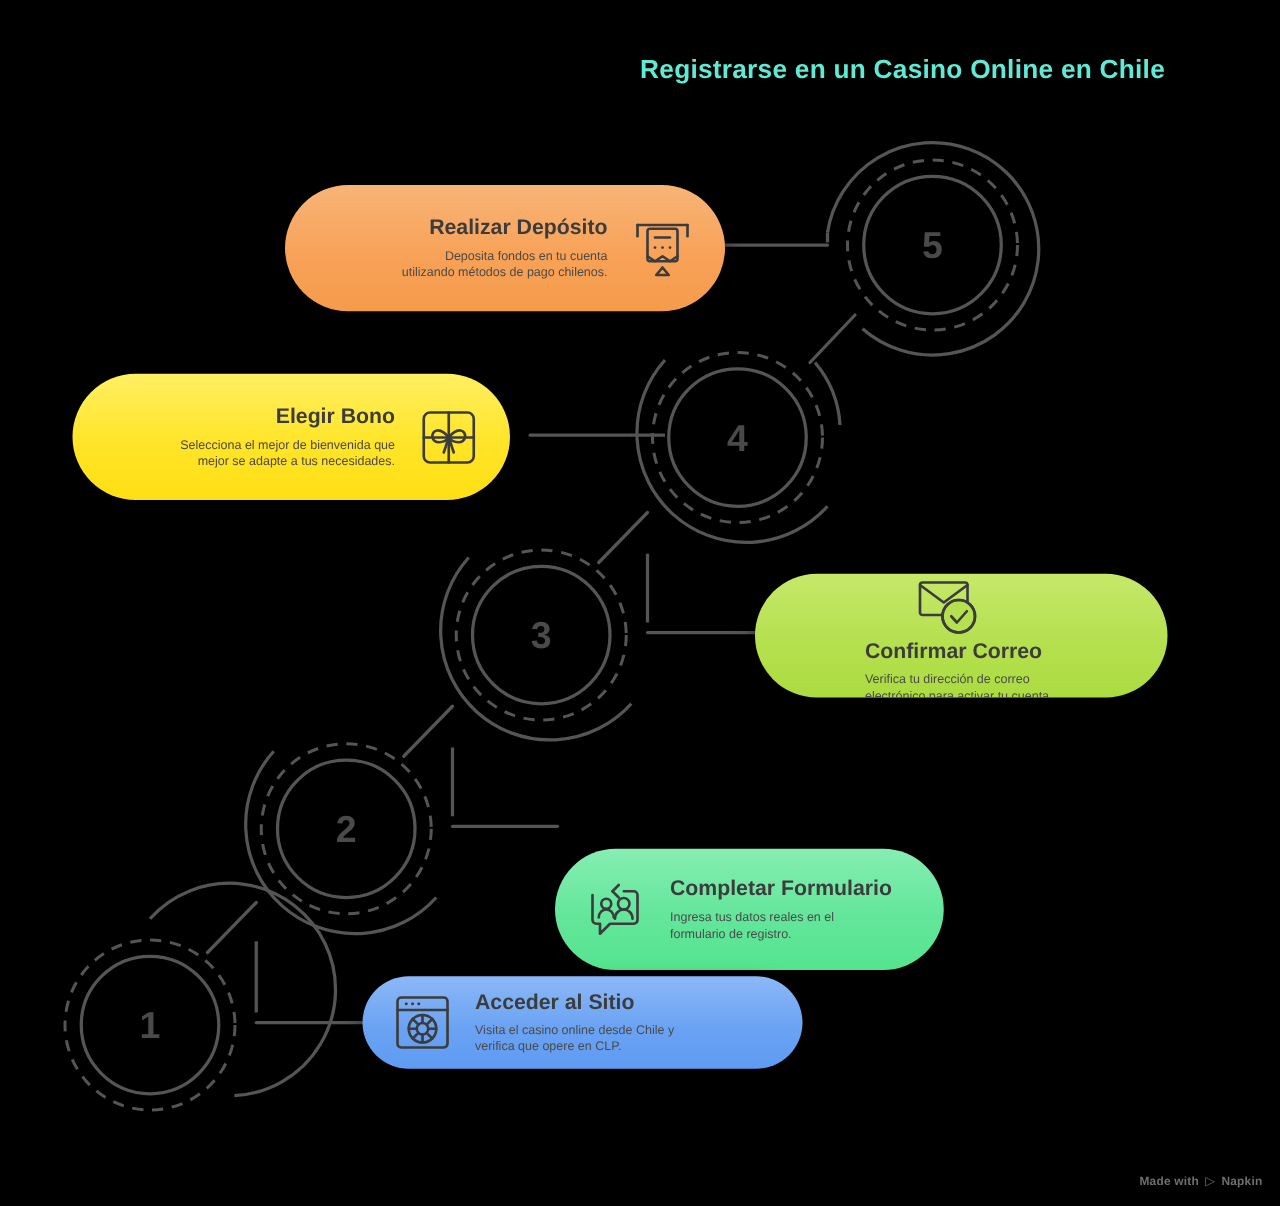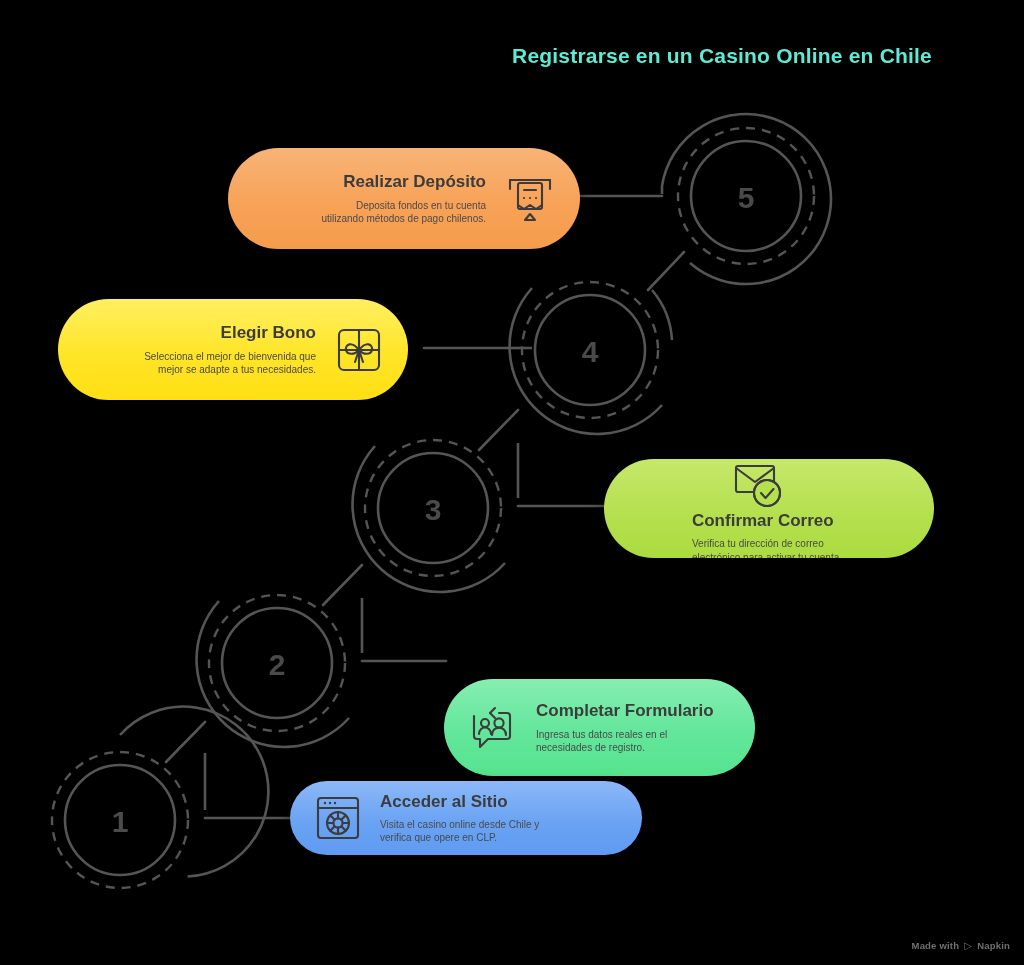--- a/index.html
+++ b/index.html
@@ -201,21 +201,21 @@
         <circle cx="19" cy="21" r="4"></circle>
         <path d="M13 32 c0 -4 3 -6.5 6 -6.5 c3 0 6 2.5 6 6.5"></path>
         <circle cx="33" cy="21" r="4.6"></circle>
         <path d="M26 33 c0 -4.6 3.4 -7.4 7 -7.4 c3.6 0 7 2.8 7 7.4"></path>
       </svg>
     </div>
     <div class="txt">
       <div class="ttl">Completar Formulario</div>
       <div class="sub">
         <span>Ingresa tus datos reales en el</span><br>
-        <span>necesidades de registro.</span>
+        <span>formulario de registro.</span>
       </div>
     </div>
   </div>
 
   <div class="card icon-left" id="card1">
     <div class="ico">
       <svg width="52" height="52" viewBox="0 0 52 52" fill="none" stroke="#3c3c3c" stroke-width="2.1" stroke-linecap="round" stroke-linejoin="round">
         <rect x="6" y="6" width="40" height="40" rx="3"></rect>
         <path d="M6 16 h40"></path>
         <circle cx="13" cy="11" r="1.2" fill="#3c3c3c" stroke="none"></circle>

